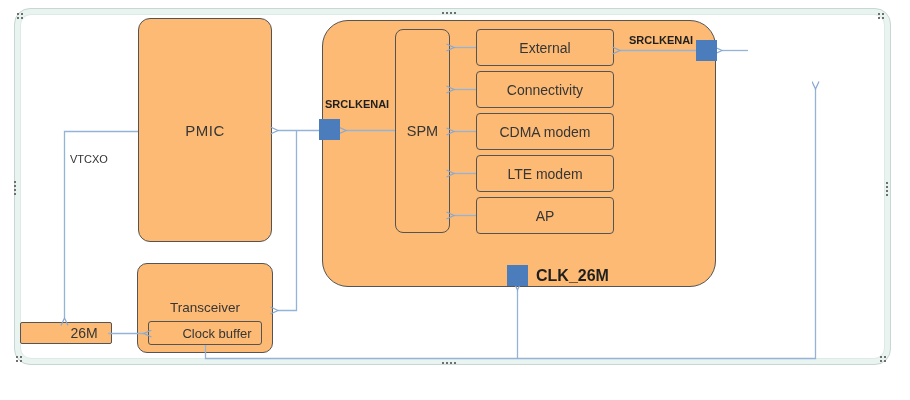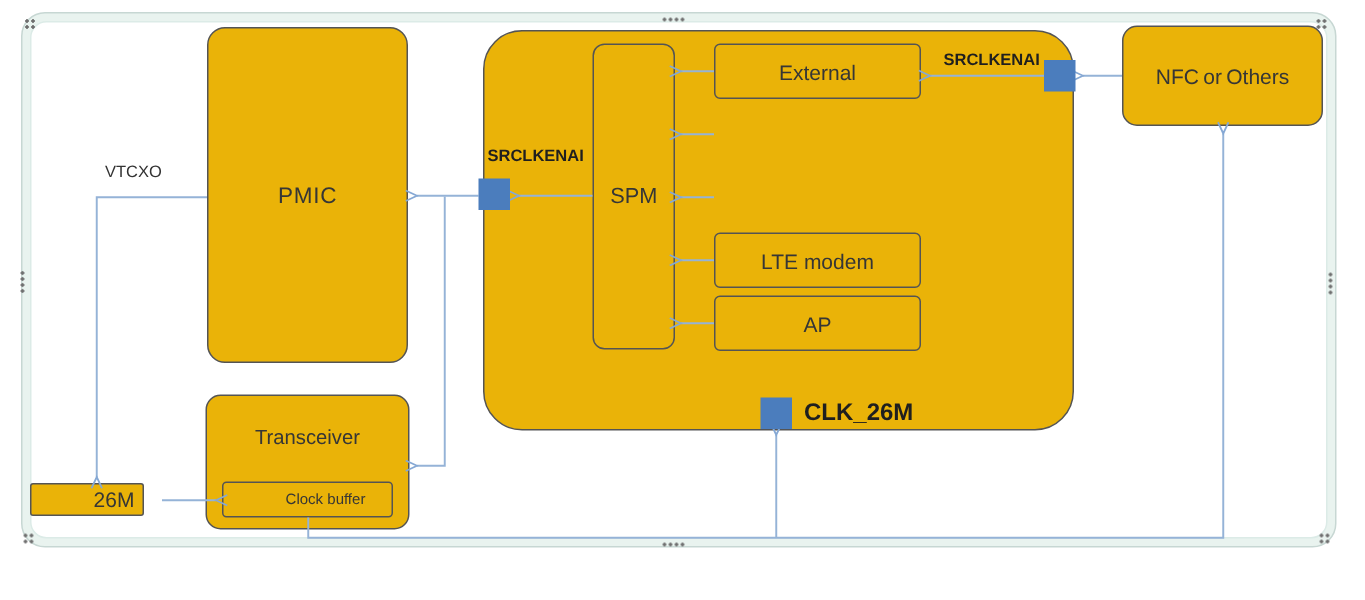--- a/index.html
+++ b/index.html
@@ -25,39 +25,39 @@
   .handle{
     position:absolute;
     background-image:radial-gradient(circle,#6f6f6f 1px,transparent 1.3px);
     background-size:4px 4px;background-position:0 0;
   }
   .h-horiz{width:16px;height:4px;}
   .h-vert{width:4px;height:16px;}
   .h-corner{width:8px;height:8px;}
   
   .box{
-    position:absolute;background:#eab308;
+    position:absolute;background:#fdba74;
     border:1.5px solid #545454;box-sizing:border-box;
     display:flex;align-items:center;justify-content:center;
     color:#363636;font-size:14px;white-space:nowrap;
   }
   .soc{border-radius:26px;}
   .pmic{border-radius:12px;font-size:15px;letter-spacing:0.5px;}
   .spm{border-radius:8px;font-size:14.5px;}
   .rbox{left:476px;width:138px;height:37px;border-radius:4px;}
   .nfc{border-radius:10px;word-spacing:-1px;}
   .transceiver{border-radius:10px;display:block;}
-  .transceiver .lbl{display:block;margin-top:20px;text-align:center;font-size:13.5px;}
-  .clockbuffer{border-radius:3px;font-size:10px;padding-left:24px;}
+  .transceiver .lbl{display:block;margin-top:36px;text-align:center;font-size:13.5px;}
+  .clockbuffer{border-radius:3px;font-size:13px;padding-left:24px;}
   .m26{border-radius:2px;}
   
   .sq{position:absolute;width:21px;height:21px;background:#4b7dbd;}
   
   .siglabel{position:absolute;color:#1f1f1f;font-size:11px;font-weight:bold;white-space:nowrap;}
-  .vtcxo{font-weight:normal;color:#333333;}
+  .vtcxo{font-weight:normal;color:#333333;margin-top:44px;}
   .clk26m{font-size:16px;}
   
   svg.wires{position:absolute;left:0;top:0;pointer-events:none;}
 </style>
 </head>
 <body>
 
 <div class="canvas">
 
   <div class="slide-band"></div>
@@ -78,39 +78,42 @@
     <span>PMIC</span>
   </div>
 
   <div class="box spm" style="left:395px;top:29px;width:55px;height:204px;">
     <span>SPM</span>
   </div>
 
   <div class="box rbox" style="top:29px;">
     <span>External</span>
   </div>
+  <div class="box rbox" style="top:71px;">
+    <span>Connectivity</span>
+  </div>
+  <div class="box rbox" style="top:113px;">
+    <span>CDMA modem</span>
+  </div>
   <div class="box rbox" style="top:155px;">
     <span>LTE modem</span>
   </div>
   <div class="box rbox" style="top:197px;">
     <span>AP</span>
   </div>
 
-  <div class="box nfc" style="left:748px;top:17px;width:134px;height:67px;">
-    <span>NFC or Others</span>
-  </div>
 
   <div class="box transceiver" style="left:137px;top:263px;width:136px;height:90px;">
     <span class="lbl">Transceiver</span>
   </div>
   <div class="box clockbuffer" style="left:148px;top:321px;width:114px;height:24px;">
     <span>Clock buffer</span>
   </div>
 
-  <div class="box m26" style="left:20px;top:322px;width:76px;height:22px;padding-left:36px;">
+  <div class="box m26" style="left:20px;top:322px;width:92px;height:22px;padding-left:36px;">
     <span>26M</span>
   </div>
 
   <svg class="wires" width="910" height="400" viewBox="0 0 910 400">
     <defs>
       <marker id="arr" markerWidth="11" markerHeight="10" refX="1.5" refY="4" orient="auto" markerUnits="userSpaceOnUse">
         <path d="M9,0.5 L1.5,4 L9,7.5" fill="none" stroke="#85a8d4" stroke-width="1.2"></path>
       </marker>
     </defs>
     <g fill="none" stroke="#95b3d7" stroke-width="1.3">

